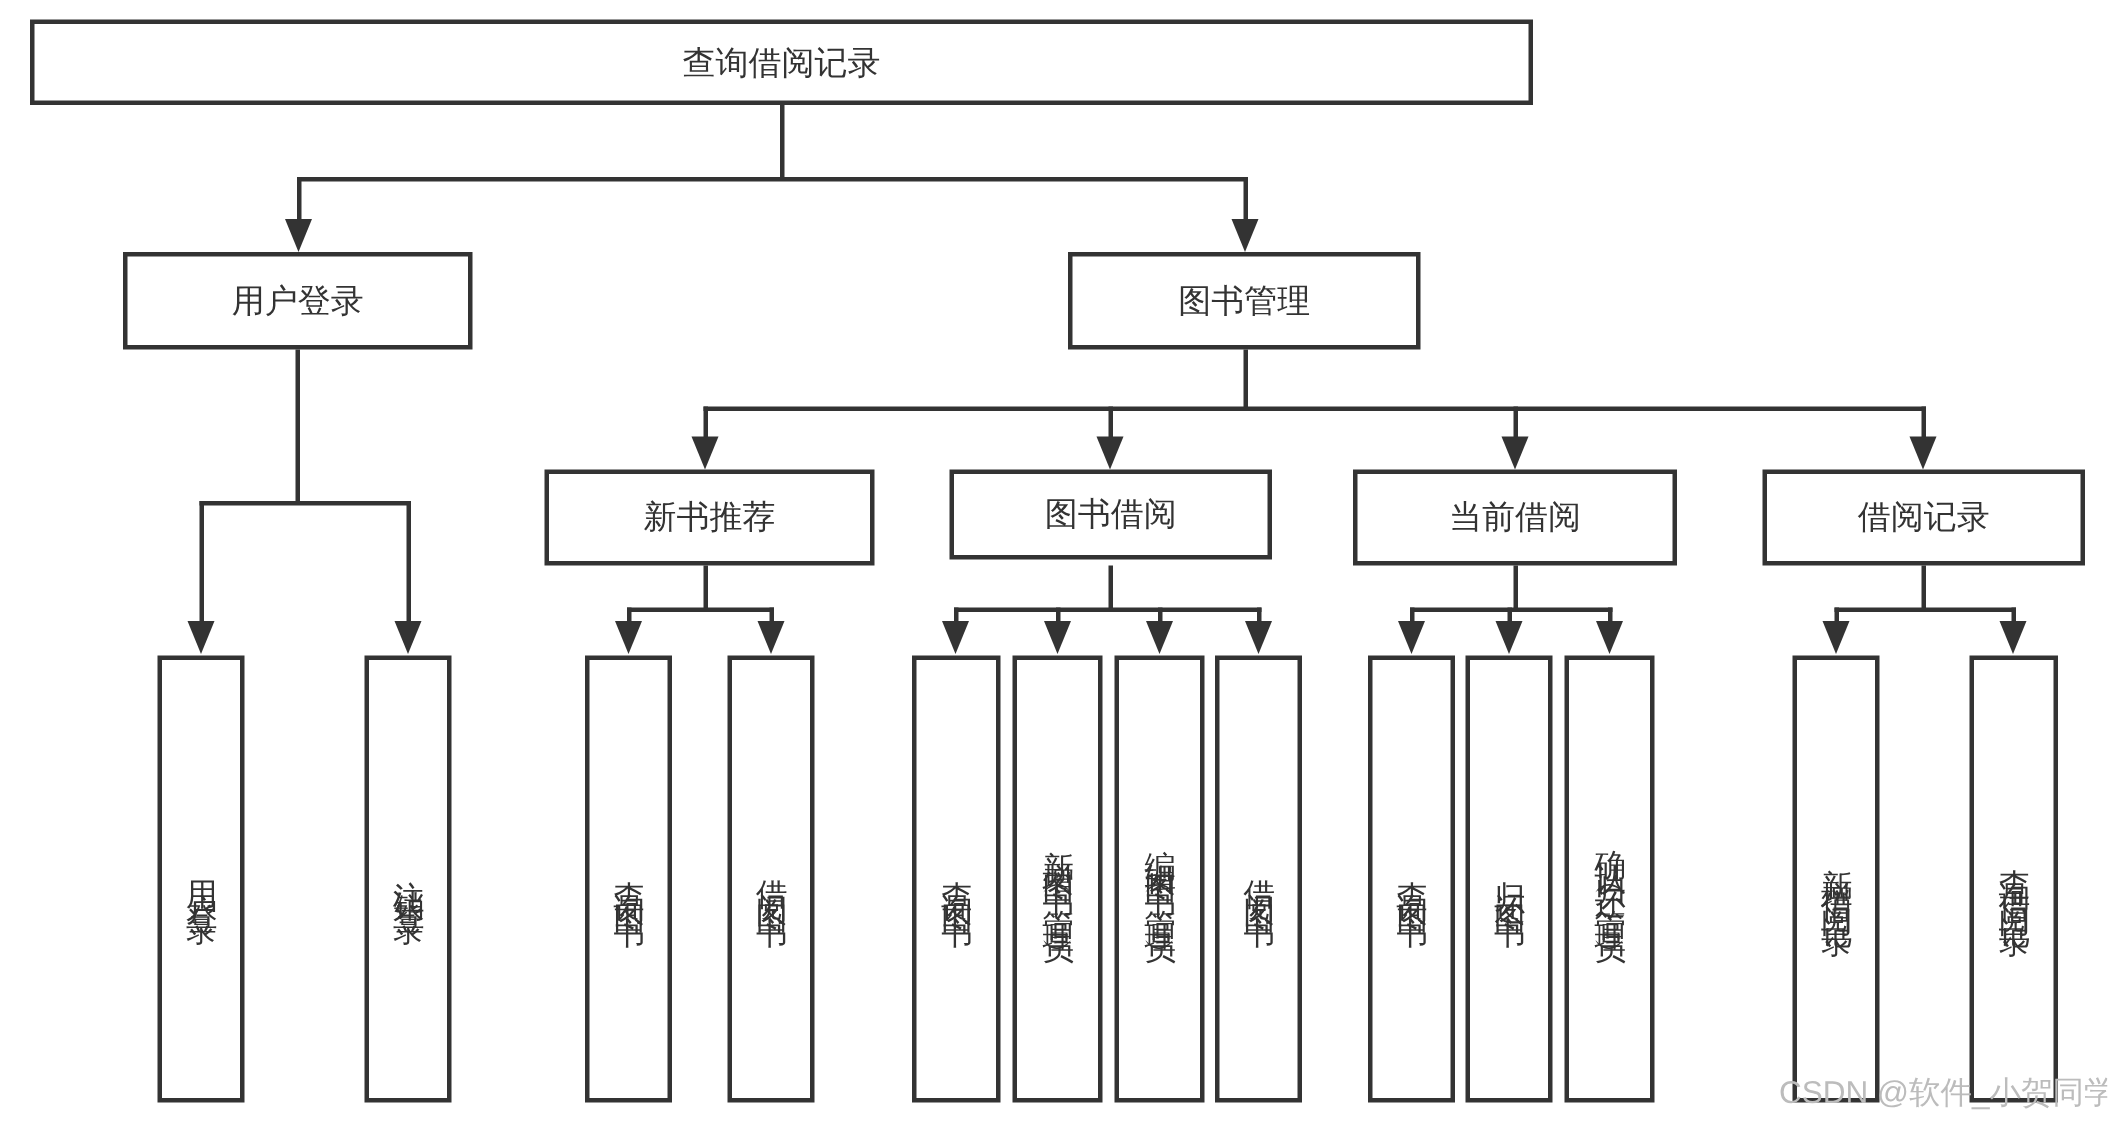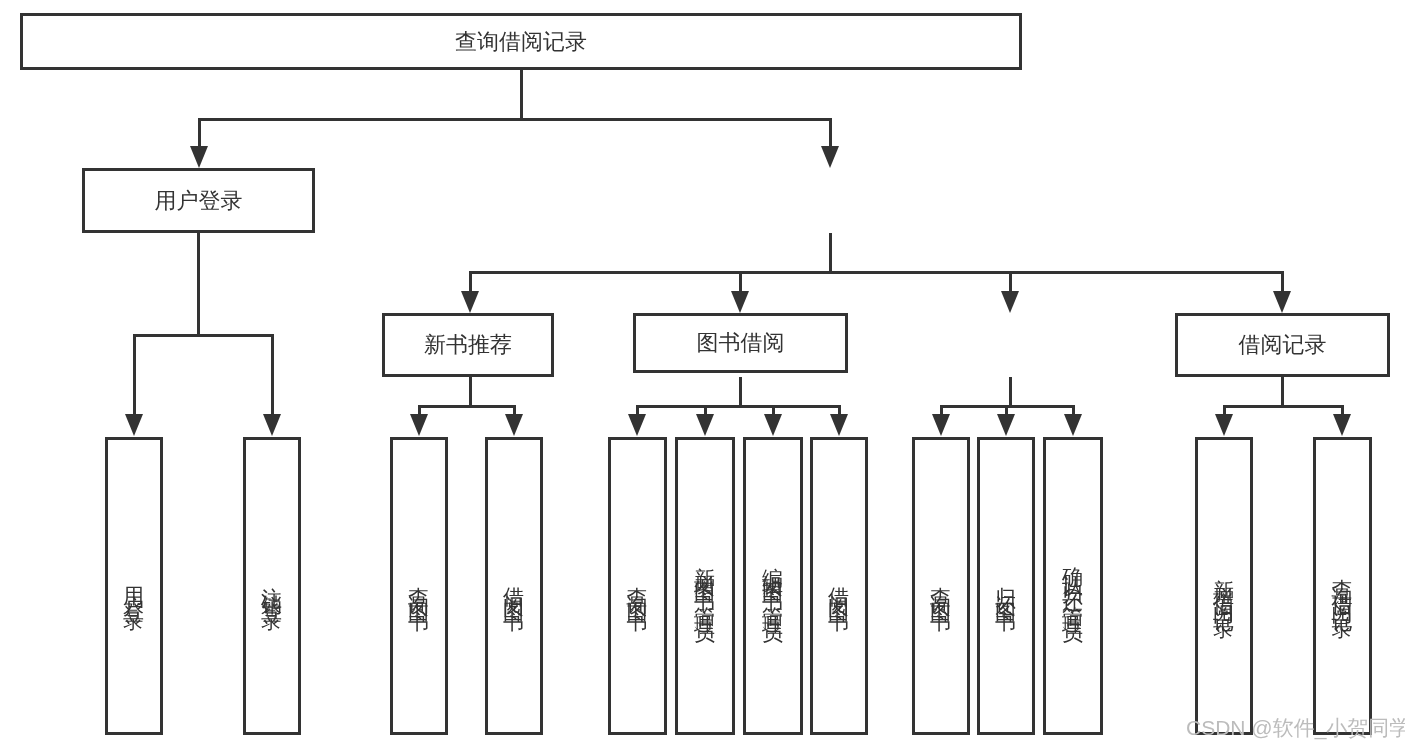--- a/index.html
+++ b/index.html
@@ -70,44 +70,50 @@
   <div class="vline" style="left:520px;top:70px;height:50px"></div>
   <div class="hline" style="left:198px;top:118px;width:634px"></div>
   <div class="vline" style="left:198px;top:118px;height:30px"></div>
   <div class="arrow" style="left:190px;top:146px"></div>
   <div class="vline" style="left:829px;top:118px;height:30px"></div>
   <div class="arrow" style="left:821px;top:146px"></div>
 
   <div class="box" style="left:82px;top:168px;width:233px;height:65px">
     <span class="lbl">用户登录</span>
   </div>
+  <div class="box" style="left:712px;top:168px;width:235px;height:65px">
+    <span class="lbl">图书管理</span>
+  </div>
 
   <div class="vline" style="left:197px;top:233px;height:103px"></div>
   <div class="hline" style="left:133px;top:334px;width:141px"></div>
   <div class="vline" style="left:133px;top:334px;height:81px"></div>
   <div class="arrow" style="left:125px;top:414px"></div>
   <div class="vline" style="left:271px;top:334px;height:81px"></div>
   <div class="arrow" style="left:263px;top:414px"></div>
 
   <div class="vline" style="left:829px;top:233px;height:40px"></div>
   <div class="hline" style="left:469px;top:271px;width:815px"></div>
   <div class="vline" style="left:469px;top:271px;height:22px"></div>
   <div class="arrow" style="left:461px;top:291px"></div>
   <div class="vline" style="left:739px;top:271px;height:22px"></div>
   <div class="arrow" style="left:731px;top:291px"></div>
   <div class="vline" style="left:1009px;top:271px;height:22px"></div>
   <div class="arrow" style="left:1001px;top:291px"></div>
   <div class="vline" style="left:1281px;top:271px;height:22px"></div>
   <div class="arrow" style="left:1273px;top:291px"></div>
 
-  <div class="box" style="left:382px;top:313px;width:172px;height:64px">
+  <div class="box" style="left:363px;top:313px;width:220px;height:64px">
     <span class="lbl">新书推荐</span>
   </div>
   <div class="box" style="left:633px;top:313px;width:215px;height:60px">
     <span class="lbl">图书借阅</span>
+  </div>
+  <div class="box" style="left:902px;top:313px;width:216px;height:64px">
+    <span class="lbl">当前借阅</span>
   </div>
   <div class="box" style="left:1175px;top:313px;width:215px;height:64px">
     <span class="lbl">借阅记录</span>
   </div>
 
   <div class="vline" style="left:469px;top:377px;height:30px"></div>
   <div class="hline" style="left:418px;top:405px;width:98px"></div>
   <div class="vline" style="left:418px;top:405px;height:11px"></div>
   <div class="arrow" style="left:410px;top:414px"></div>
   <div class="vline" style="left:513px;top:405px;height:11px"></div>

